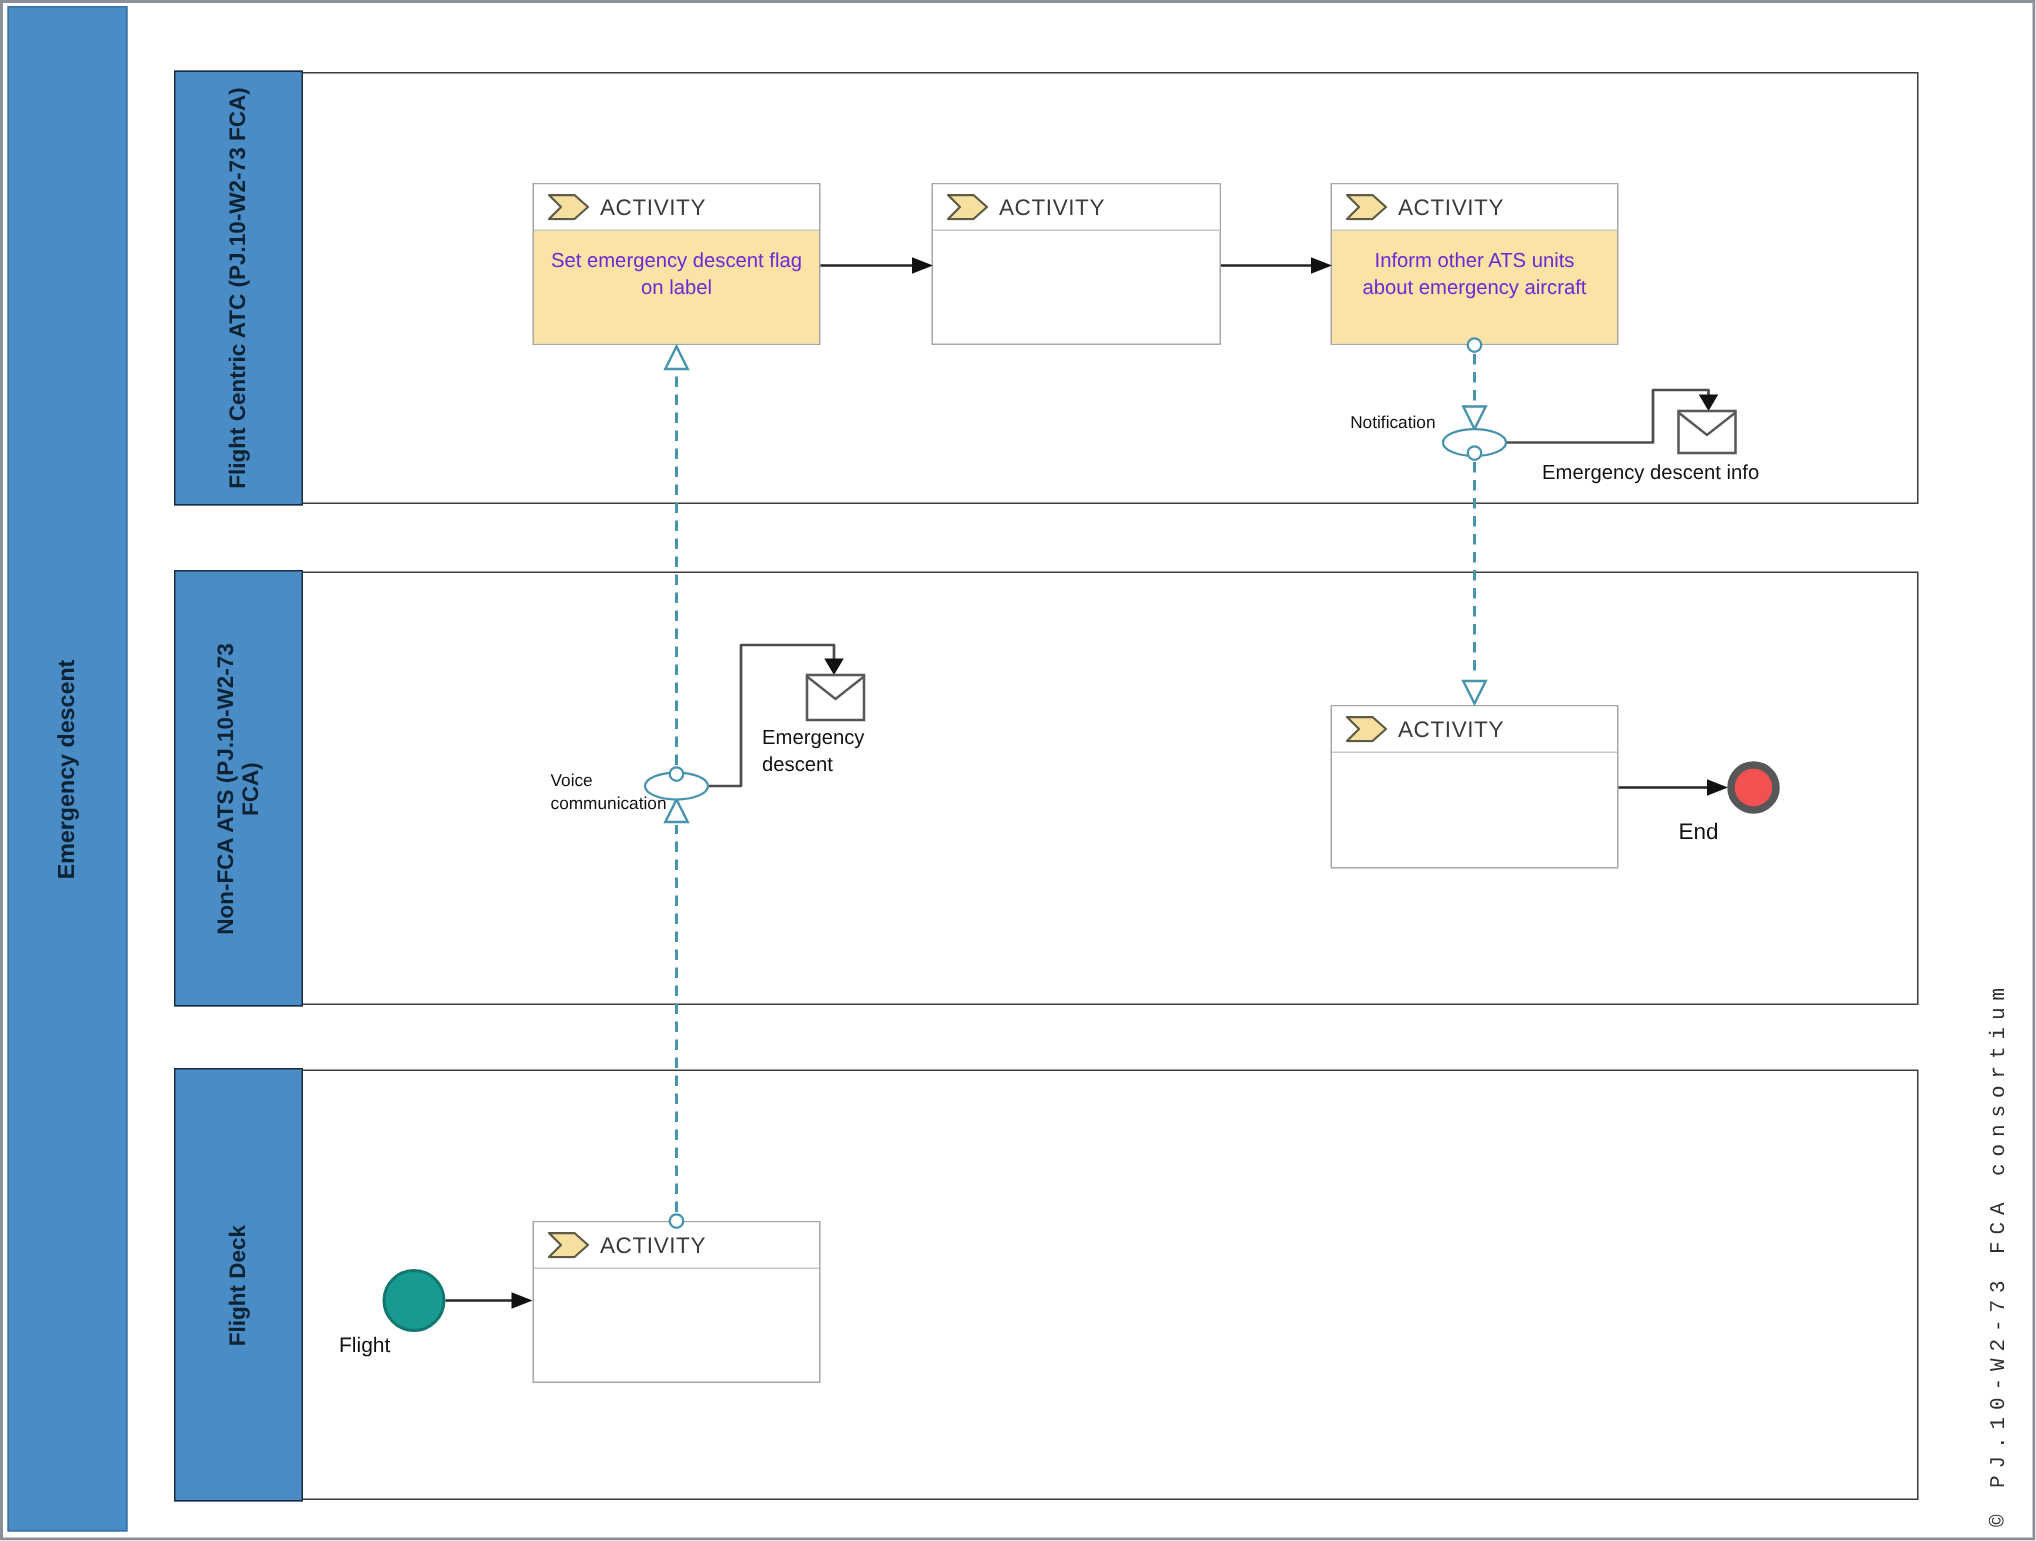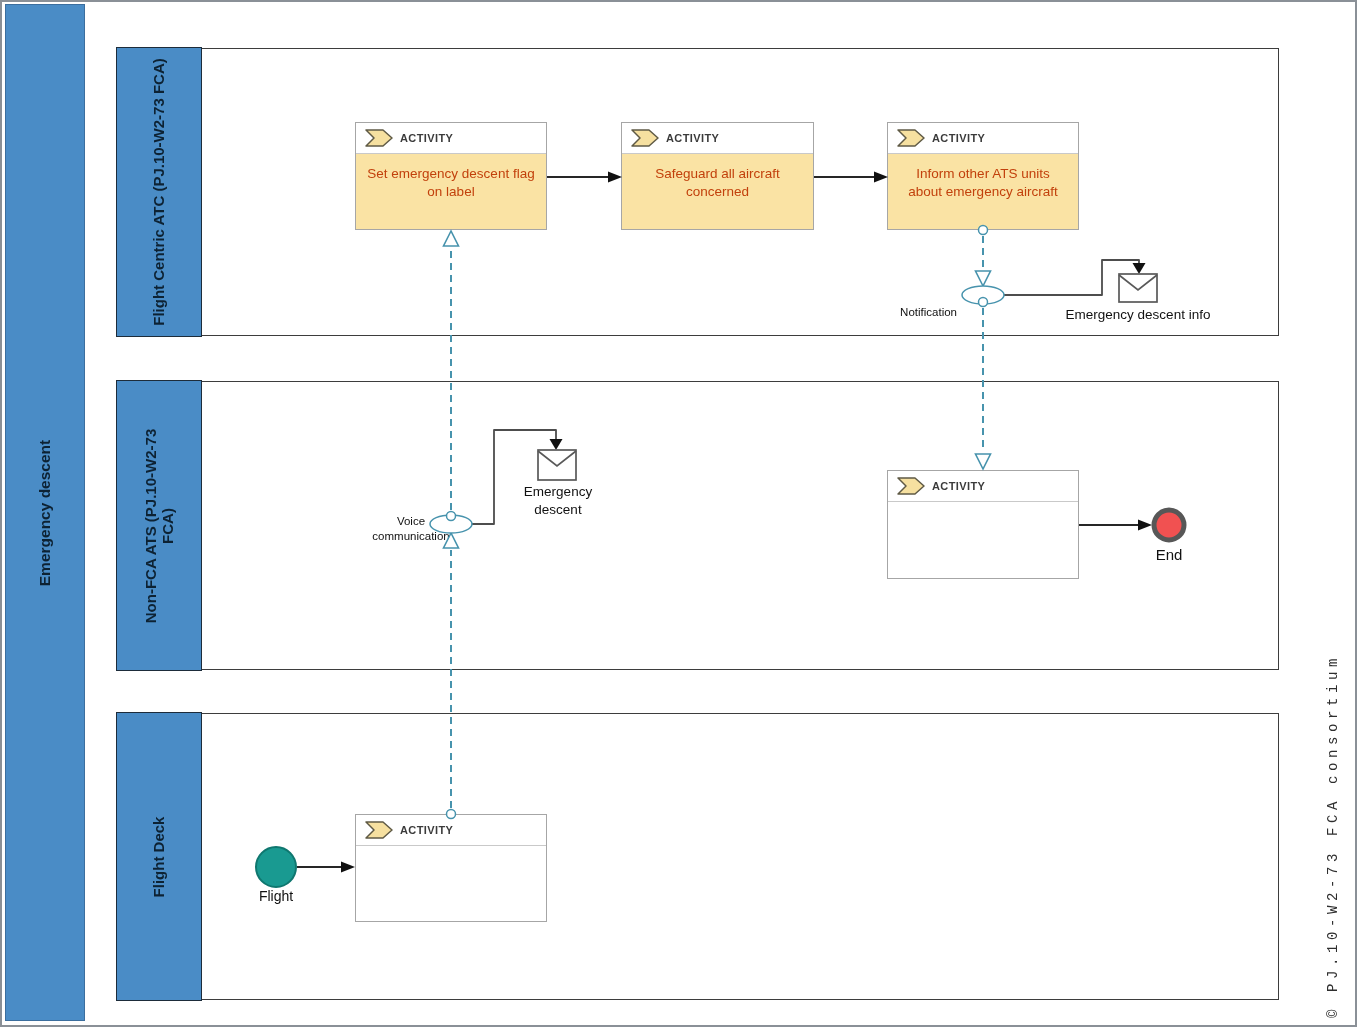--- a/index.html
+++ b/index.html
@@ -33,31 +33,31 @@
   
   .activity{
     position:absolute;background:#fff;border:1.2px solid #a6a6a6;box-sizing:border-box;
   }
   .act-header{
     position:absolute;left:0;right:0;top:0;height:31px;background:#fff;
     border-bottom:1.2px solid #c9c9c9;display:flex;align-items:center;
     gap:7px;padding-left:9px;box-sizing:border-box;
   }
   .act-header span{
-    font-size:11px;font-weight:bold;color:#3b3b3b;letter-spacing:.4px;
+    font-size:15px;font-weight:normal;color:#3b3b3b;letter-spacing:.4px;
   }
   .act-body{
     position:absolute;left:0;right:0;top:31px;bottom:0;background:#fae3a4;
     display:flex;justify-content:center;padding:11px 10px 0 10px;
-    text-align:center;font-size:13.5px;line-height:1.35;color:#c2410c;
+    text-align:center;font-size:13.5px;line-height:1.35;color:#6d28d9;
     box-sizing:border-box;
   }
   
   .lbl{position:absolute;color:#111;}
-  .lbl.center{text-align:center;}
+  .lbl.center{text-align:left;}
   .lbl.right{text-align:right;}
   .svg-overlay{position:absolute;left:0;top:0;pointer-events:none;}
   
   .copyright{
     position:absolute;left:1323px;top:1016px;width:400px;height:18px;
     transform:rotate(-90deg);transform-origin:0 0;
     font-family:"Liberation Mono","DejaVu Sans Mono",monospace;
     font-size:14px;letter-spacing:4.6px;color:#2e2e2e;white-space:nowrap;
   }
 </style>
@@ -96,21 +96,20 @@
     <div class="act-body">Set emergency descent flag on label</div>
   </div>
 
   <div class="activity" style="left:619px;top:120px;width:193px;height:108px;">
     <div class="act-header">
       <svg width="28" height="18">
           <polygon points="1,1 18,1 27,9 18,17 1,17 9,9" fill="#f6e0a0" stroke="#5f5a45" stroke-width="1.5" stroke-linejoin="round"></polygon>
         </svg>
       <span>ACTIVITY</span>
     </div>
-    <div class="act-body">Safeguard all aircraft concerned</div>
   </div>
 
   <div class="activity" style="left:885px;top:120px;width:192px;height:108px;">
     <div class="act-header">
       <svg width="28" height="18">
           <polygon points="1,1 18,1 27,9 18,17 1,17 9,9" fill="#f6e0a0" stroke="#5f5a45" stroke-width="1.5" stroke-linejoin="round"></polygon>
         </svg>
       <span>ACTIVITY</span>
     </div>
     <div class="act-body">Inform other ATS units about emergency aircraft</div>
@@ -132,21 +131,21 @@
         </svg>
       <span>ACTIVITY</span>
     </div>
   </div>
 
   <div class="lbl center" style="left:224px;top:886px;width:100px;font-size:14px;">Flight</div>
   <div class="lbl center" style="left:1117px;top:544px;width:100px;font-size:15px;">End</div>
   <div class="lbl center" style="left:1026px;top:305px;width:220px;font-size:13.5px;">Emergency descent info</div>
   <div class="lbl center" style="left:506px;top:481px;width:100px;font-size:13.5px;line-height:1.35;">Emergency descent</div>
   <div class="lbl center" style="left:365px;top:512px;width:88px;font-size:11.5px;line-height:1.3;">Voice communication</div>
-  <div class="lbl right" style="left:850px;top:304px;width:105px;font-size:11.5px;">Notification</div>
+  <div class="lbl right" style="left:850px;top:274px;width:105px;font-size:11.5px;">Notification</div>
 
   <div class="copyright">© PJ.10-W2-73 FCA consortium</div>
 
   <svg class="svg-overlay" width="1357" height="1027" viewBox="0 0 1357 1027">
 
     <g stroke="#262626" stroke-width="1.8">
       <line x1="295" y1="865" x2="340" y2="865"></line>
       <polygon points="339,859.5 339,870.5 353,865" fill="#111" stroke="none"></polygon>
     </g>
     <g stroke="#262626" stroke-width="1.8">

